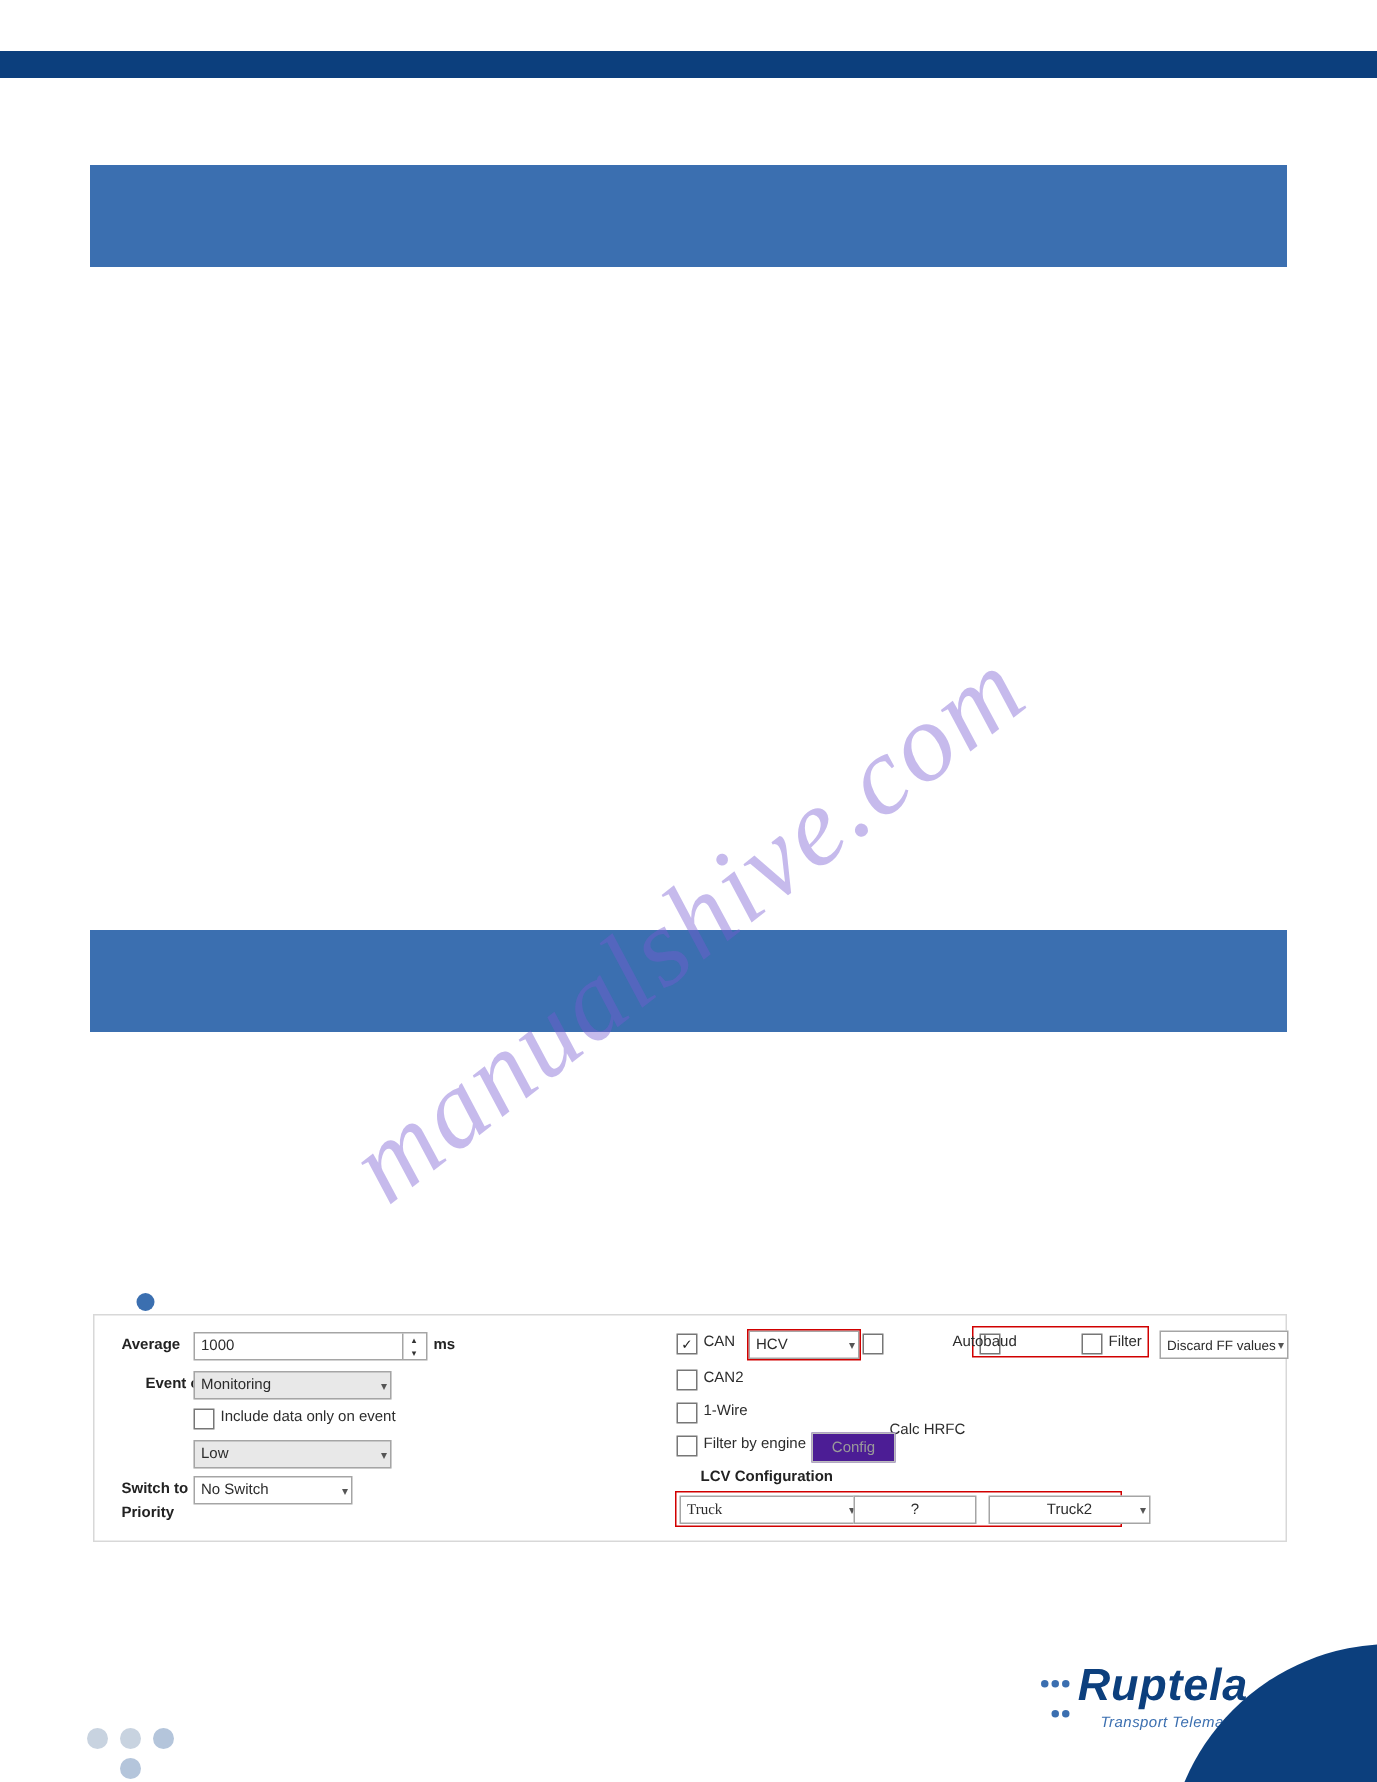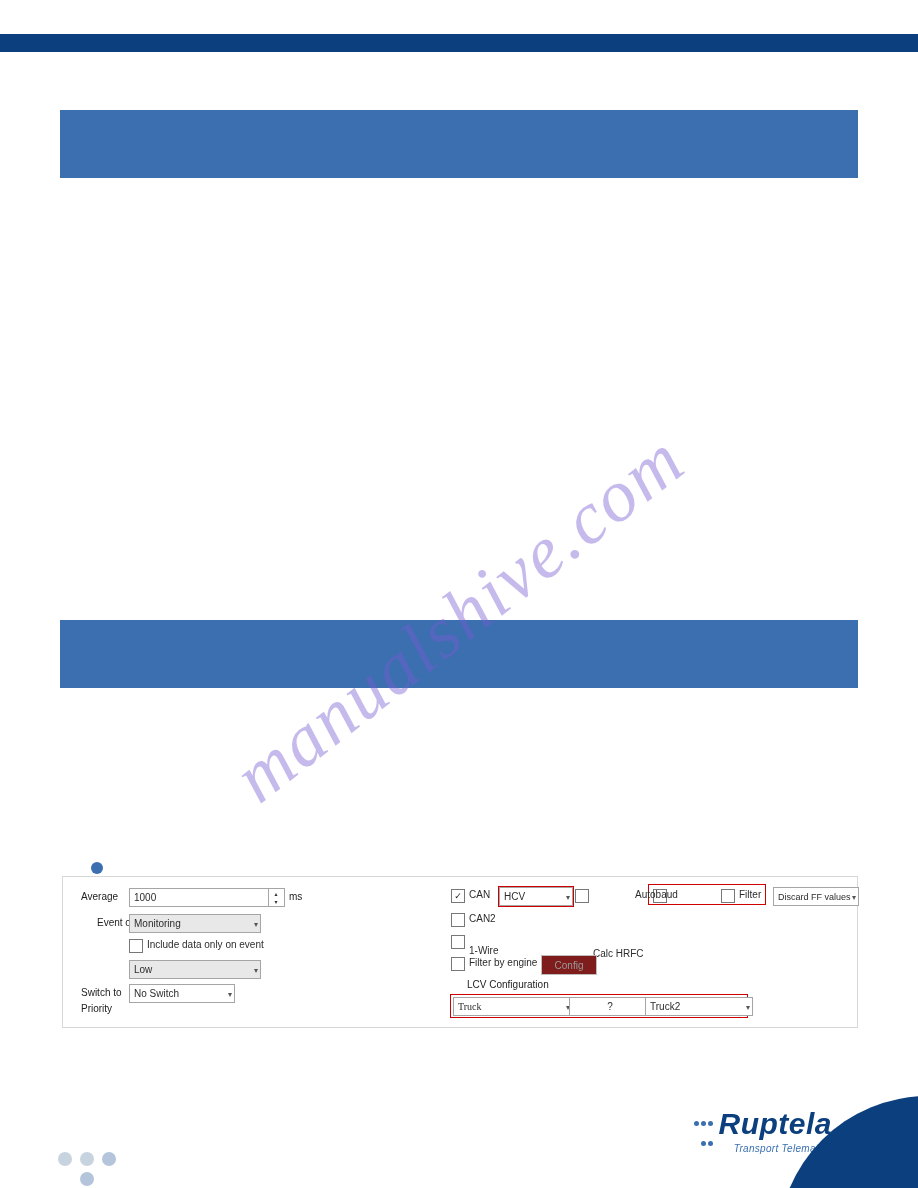--- a/index.html
+++ b/index.html
@@ -25,29 +25,29 @@
   .shot {
     position:absolute; left:62px; top:876px; width:794px; height:150px;
     border:1px solid #d8d8d8; background:#fff;
     font-size:10.5px;
   }
   .bullet-dot {
     position:absolute; left:91px; top:862px; width:12px; height:12px; border-radius:50%; background:#3b6fb0;
   }
 
   
-  .lbl { position:absolute; font-size:10px; color:#222; }
+  .lbl { position:absolute; font-size:10px; color:#222;font-weight:bold; }
   .fld { position:absolute; background:var(--field-grey); border:1px solid #a5a5a5; height:17px; font-size:10px; padding:0 4px; display:flex; align-items:center; }
   .chev { position:absolute; right:2px; top:50%; transform:translateY(-50%); font-size:8px; color:#555; pointer-events:none; }
   .spin { position:absolute; right:1px; top:0; bottom:0; width:14px; border-left:1px solid #a5a5a5; display:flex; flex-direction:column; }
   .spin span { flex:1; font-size:6px; display:flex; align-items:center; justify-content:center; color:#333; }
   .chk { position:absolute; width:12px; height:12px; border:1px solid #777; background:#fff; display:flex; align-items:center; justify-content:center; font-size:9px; color:#222; }
   .chklbl { position:absolute; font-size:10px; }
   .redbox { outline:1.5px solid var(--red); outline-offset:0; }
-  .btn { position:absolute; background:#7f1d1d; border:1px solid #bdbdbd; color:#9a9a9a; font-size:10px; height:18px; display:flex; align-items:center; justify-content:center; }
+  .btn { position:absolute; background:#4c1d95; border:1px solid #bdbdbd; color:#9a9a9a; font-size:10px; height:18px; display:flex; align-items:center; justify-content:center; }
 
   
   .footer-dots { position:absolute; left:58px; bottom:36px; }
   .dot { position:absolute; border-radius:50%; background:#c8d3e0; }
   .dot.d1 { width:14px; height:14px; left:0; top:0; }
   .dot.d2 { width:14px; height:14px; left:22px; top:0; }
   .dot.d3 { width:14px; height:14px; left:44px; top:0; background:#b4c5db; }
   .dot.d4 { width:14px; height:14px; left:22px; top:20px; background:#b4c5db; }
 
   .footer-arc {
@@ -141,37 +141,37 @@
 
     <div class="fld" style="left:710px; top:10px; width:76px; background:#fff; font-size:9px;">
       <span>Discard FF values</span>
       <span class="chev">▾</span>
     </div>
 
     <div class="chk" style="left:388px; top:36px;"></div>
     <span class="chklbl" style="left:406px; top:36px;">CAN2</span>
 
     <div class="chk" style="left:388px; top:58px;"></div>
-    <span class="chklbl" style="left:406px; top:68px;">1-Wire</span>
+    <span class="chklbl" style="left:406px; top:58px;">1-Wire</span>
 
     <div class="chk" style="left:388px; top:80px;"></div>
     <span class="chklbl" style="left:406px; top:80px;">Filter by engine</span>
     <div class="btn" style="left:478px; top:78px; width:54px;">Config</div>
 
     <span class="lbl" style="left:404px; top:102px;">LCV Configuration</span>
 
     <div class="redbox" style="position:absolute; left:388px; top:118px; width:296px; height:22px;"></div>
     <div class="fld" style="left:390px; top:120px; width:110px; background:#fff;font-family:Liberation Serif, serif;">
       <span>Truck</span>
       <span class="chev">▾</span>
     </div>
     <div class="fld" style="left:506px; top:120px; width:72px; background:#fff; justify-content:center;">
       <span>?</span>
     </div>
-    <div class="fld" style="left:582px; top:120px; width:98px; background:#fff;">
+    <div class="fld" style="left:596px; top:120px; width:98px; background:#fff;justify-content:center;">
       <span>Truck2</span>
       <span class="chev">▾</span>
     </div>
 
   </div>
 
   <div class="footer-dots">
     <div class="dot d1"></div>
     <div class="dot d2"></div>
     <div class="dot d3"></div>

